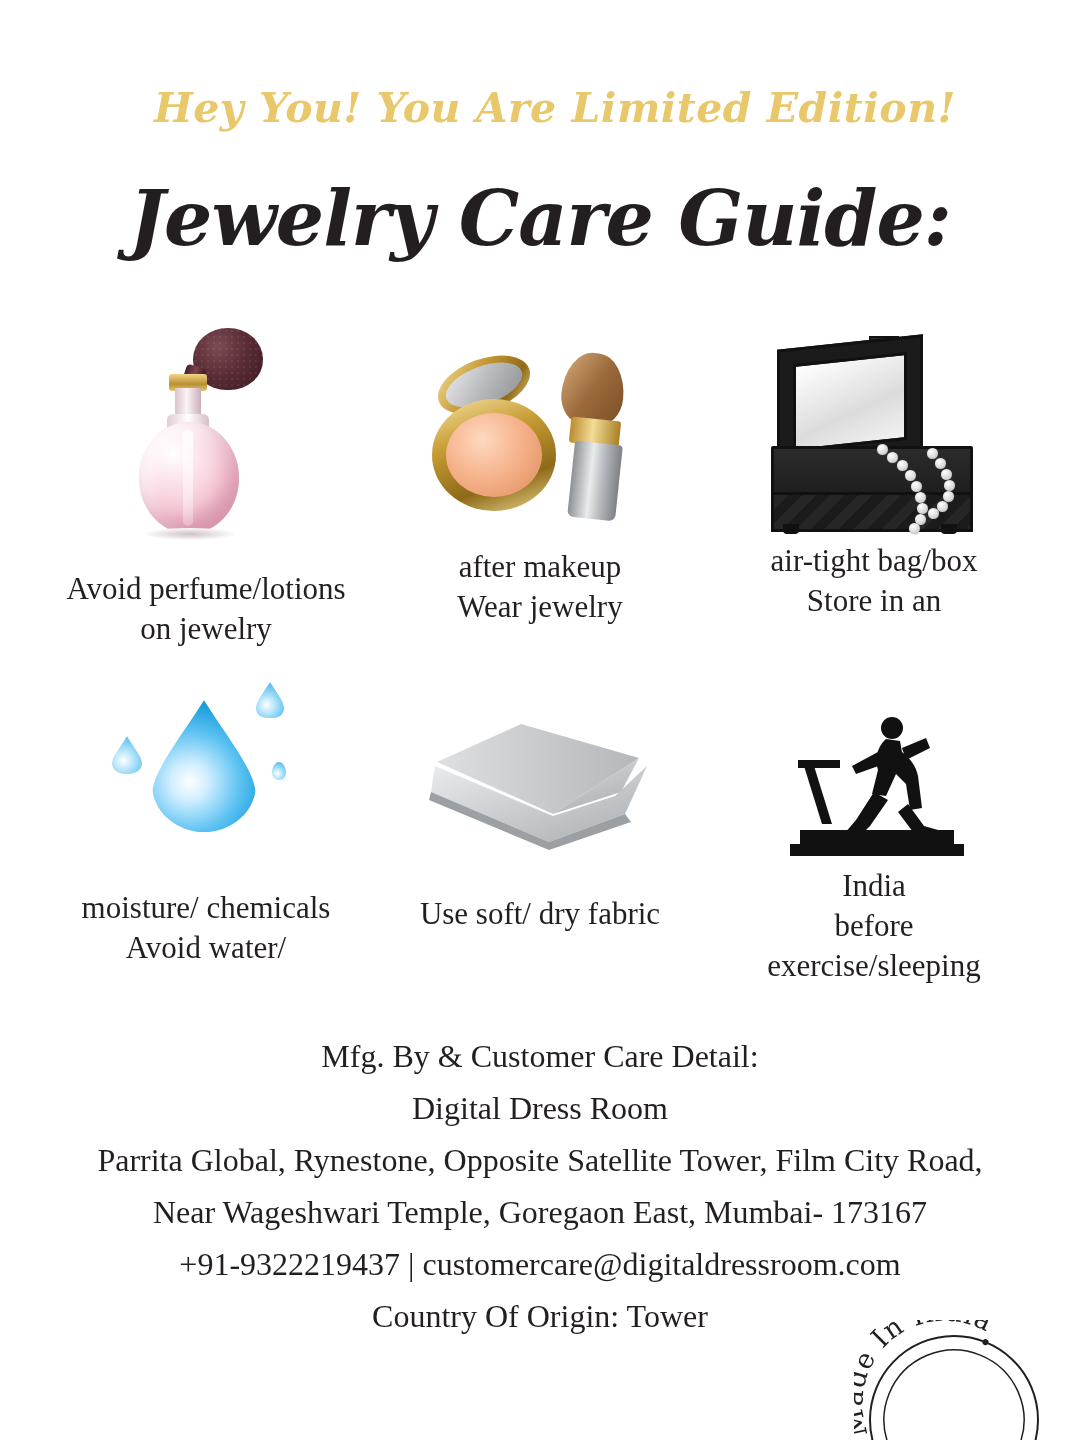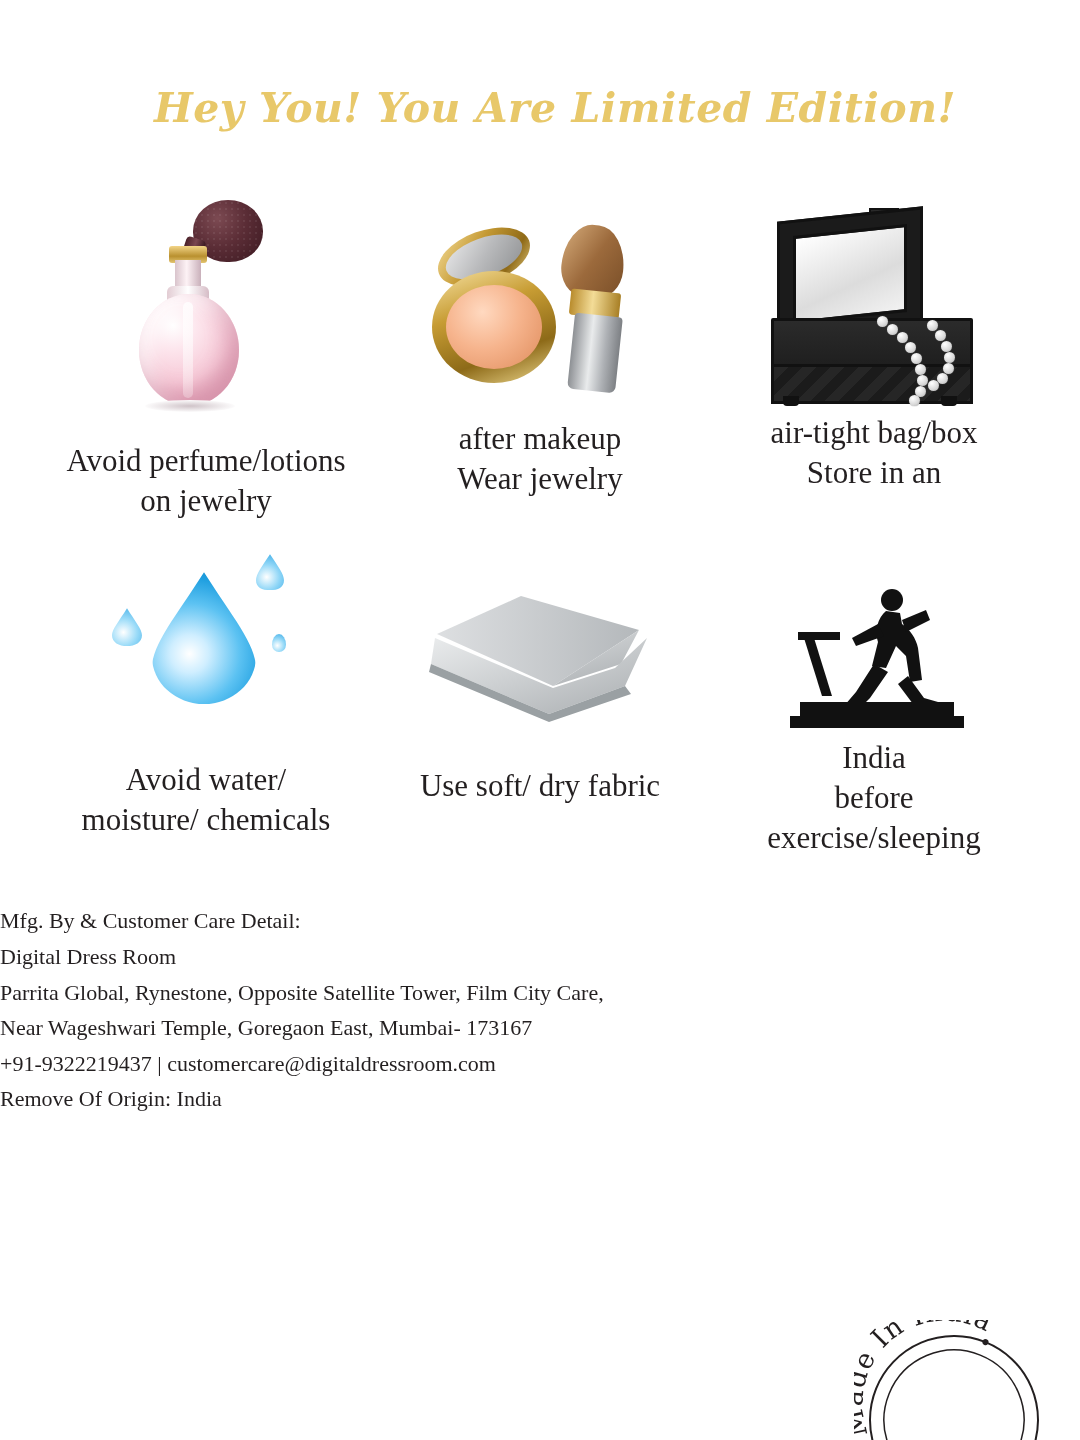--- a/index.html
+++ b/index.html
@@ -251,23 +251,23 @@
 
   
   .cloth { position: relative; width: 230px; height: 150px; }
 
   
   .treadmill { position: relative; width: 200px; height: 160px; }
 
   
   .footer {
     margin-top: 46px;
-    text-align: left;
+    text-align: center;
     font-family: "Liberation Serif", serif;
-    font-size: 22px;
+    font-size: 32px;
     line-height: 1.62;
     color: #231f20;
   }
   .footer div { white-space: nowrap; }
 
   
   .stamp {
     position: absolute;
     right: 26px;
     bottom: 8px;
@@ -275,20 +275,21 @@
     height: 200px;
   }
   .stamp svg { display:block; }
 </style>
 </head>
 <body>
 
 <div class="page">
 
   <div class="tagline">Hey You! You Are Limited Edition!</div>
+  <div class="main-title">Jewelry Care Guide:</div>
 
   <div class="tips-grid">
 
     <div class="tip c1">
       <div class="tip-art">
         <div class="perfume">
           <div class="bulb"></div>
           <div class="bulb-tex"></div>
           <div class="tube"></div>
           <div class="collar"></div>
@@ -361,22 +362,22 @@
     <div class="tip c1 row2-cell">
       <div class="tip-art" style="height:210px">
         <div class="drop-wrap">
           <div class="drop-main"></div>
           <div class="drop-s1"></div>
           <div class="drop-s2"></div>
           <div class="drop-s3"></div>
         </div>
       </div>
       <div class="tip-caption" style="margin-top:20px">
+        <div>moisture/ chemicals</div>
         <div>Avoid water/</div>
-        <div>moisture/ chemicals</div>
       </div>
     </div>
 
     <div class="tip c2 row2-cell">
       <div class="tip-art" style="height:210px">
         <div class="cloth">
           <svg width="230" height="140" viewBox="0 0 230 140">
             <defs>
               <linearGradient id="clothg" x1="0" y1="0" x2="1" y2="1">
                 <stop offset="0%" stop-color="#e9ebec"></stop>
@@ -429,24 +430,24 @@
         <div>before</div>
         <div>exercise/sleeping</div>
       </div>
     </div>
 
   </div>
 
   <div class="footer">
     <div>Mfg. By &amp; Customer Care Detail:</div>
     <div>Digital Dress Room</div>
-    <div>Parrita Global, Rynestone, Opposite Satellite Tower, Film City Care,</div>
+    <div>Parrita Global, Rynestone, Opposite Satellite Tower, Film City Road,</div>
     <div>Near Wageshwari Temple, Goregaon East, Mumbai- 173167</div>
     <div>+91-9322219437 | customercare@digitaldressroom.com</div>
-    <div>Remove Of Origin: India</div>
+    <div>Country Of Origin: Tower</div>
   </div>
 
   <div class="stamp">
     <svg width="200" height="200" viewBox="0 0 200 200">
       <defs>
         <path id="arcTop" d="M 22 128 A 80 80 0 0 1 160 38" fill="none"></path>
         <path id="arcBottom" d="M 44 152 A 74 74 0 0 0 166 66" fill="none"></path>
       </defs>
       <g transform="rotate(22 100 100)">
         <circle cx="100" cy="100" r="84" fill="none" stroke="#231f20" stroke-width="2"></circle>

